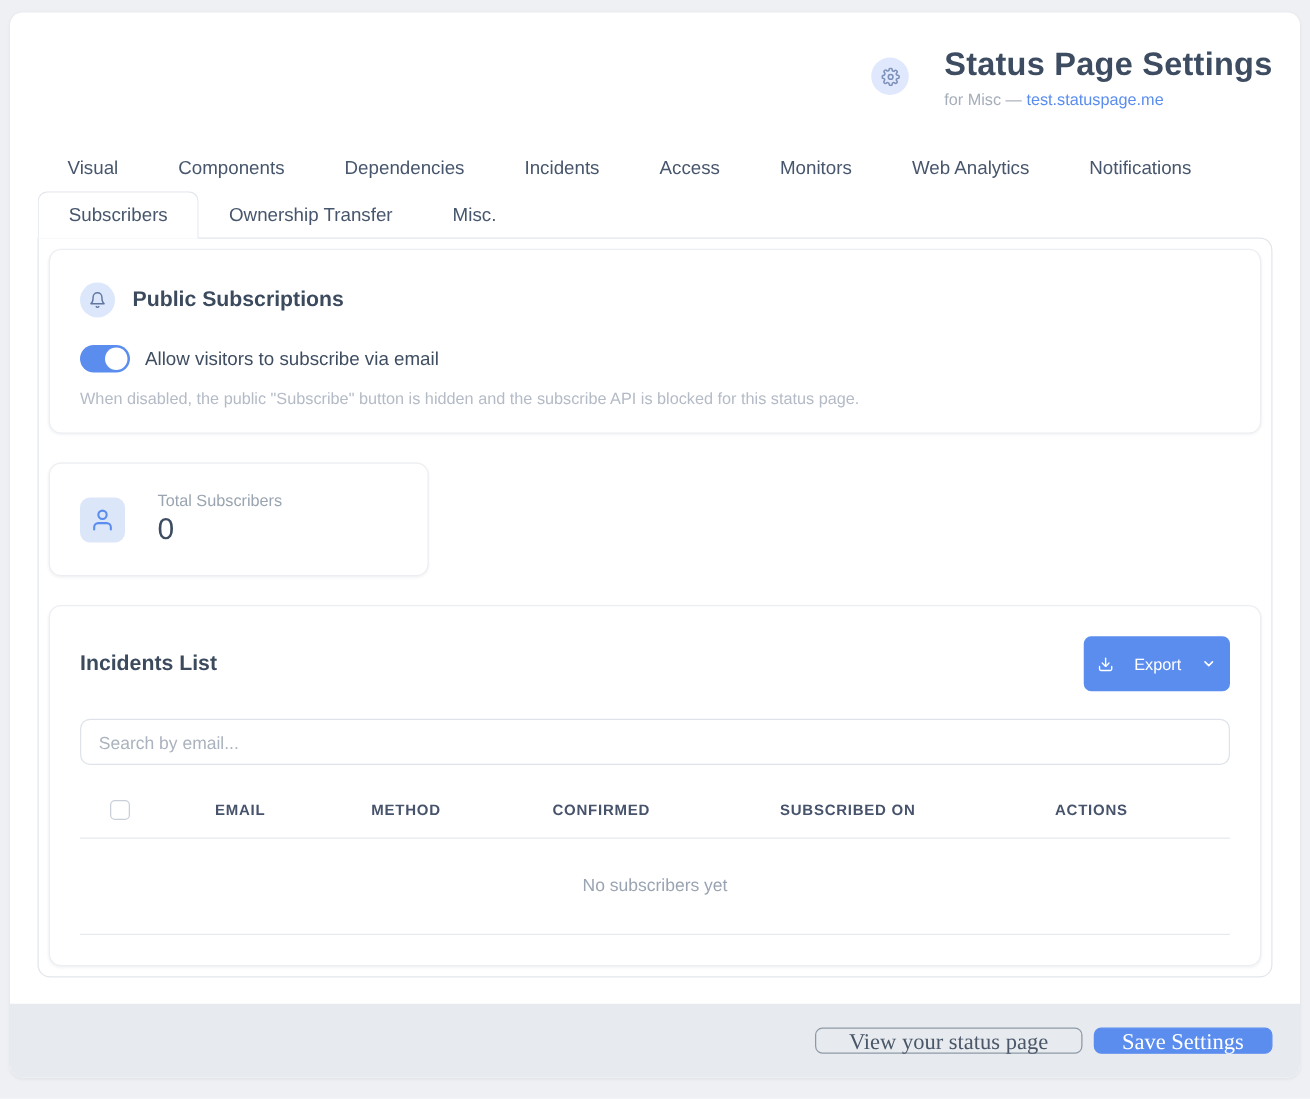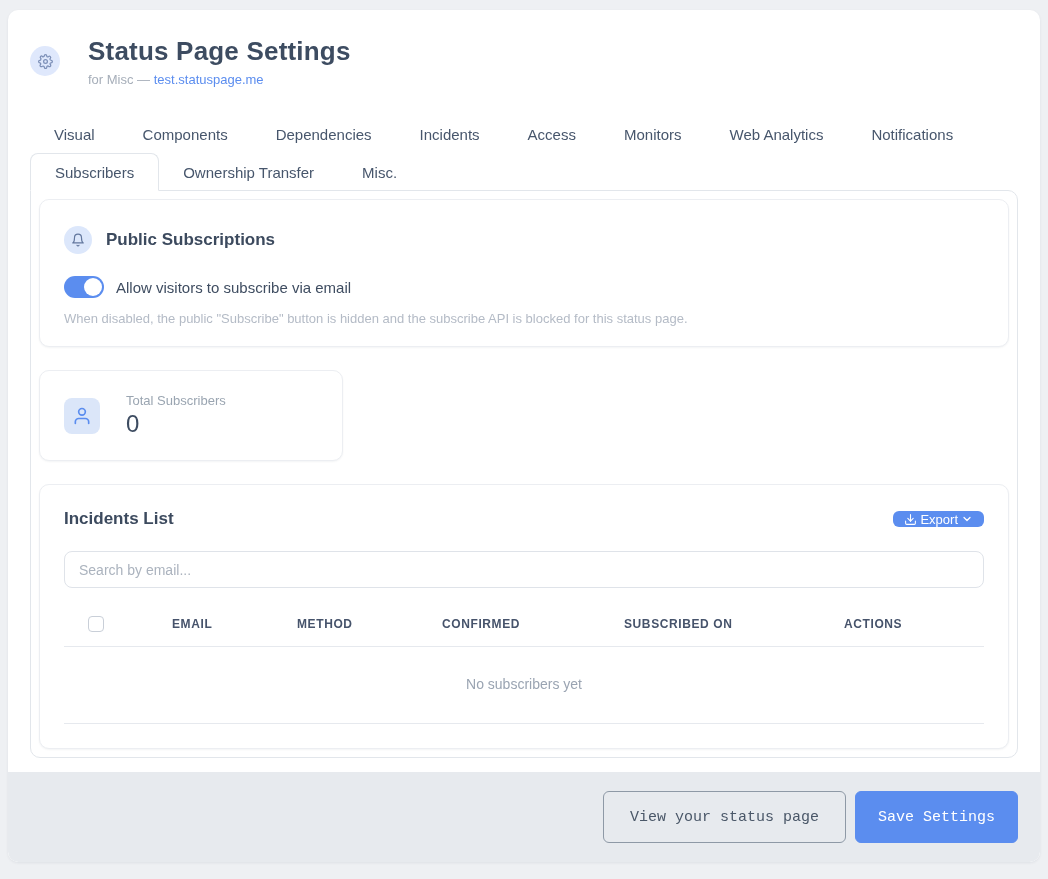--- a/index.html
+++ b/index.html
@@ -13,21 +13,21 @@
   .main-card {
     background: #fff;
     border-radius: 10px;
     box-shadow: 0 1px 3px rgba(20,30,60,.07);
     height: 852px;
     display: flex;
     flex-direction: column;
     overflow: hidden;
   }
   
-  .card-header { padding: 26px 22px 18px; display: flex; gap: 28px; }
+  .card-header { padding: 26px 22px 18px; display: flex; gap: 28px; justify-content: flex-end; }
   .gear-circle {
     width: 30px; height: 30px; border-radius: 50%;
     background: #dfe8fc; color: #7d90b8;
     display: flex; align-items: center; justify-content: center;
     margin-top: 10px; flex: none;
   }
   .page-title { font-size: 26px; font-weight: 600; color: #3d4c61; letter-spacing: .2px; }
   .subtitle { font-size: 13px; color: #a6aeb9; margin-top: 5px; }
   .subtitle a { color: #5b8def; text-decoration: none; }
   
@@ -87,22 +87,22 @@
     background: #dbe6f9; color: #5b8def;
     display: flex; align-items: center; justify-content: center; flex: none;
   }
   .stat-label { font-size: 13px; color: #9aa5b1; }
   .stat-value { font-size: 24px; color: #3d4c61; font-weight: 500; margin-top: 2px; }
   
   .list-card { padding: 24px; }
   .list-header { display: flex; justify-content: space-between; align-items: center; margin-bottom: 22px; }
   .export-btn {
     background: #5b8def; color: #fff; border: none; border-radius: 6px;
-    height: 16px; padding: 0 11px; font-size: 13px; font-family: inherit;
-    display: flex; align-items: center; gap: 3px; cursor: pointer;
+    height: 44px; padding: 0 11px; font-size: 13px; font-family: inherit;
+    display: flex; align-items: center; gap: 16px; cursor: pointer;
   }
   .search-input {
     width: 100%; height: 37px;
     border: 1px solid #dfe3e9; border-radius: 8px;
     padding: 0 14px; font-size: 14px; font-family: inherit; color: #3f4d61;
     outline: none; margin-bottom: 18px;
   }
   .search-input::placeholder { color: #abb3be; }
   table { width: 100%; border-collapse: collapse; }
   th {
@@ -123,21 +123,21 @@
     border-bottom: 1px solid #e6e9ee;
   }
   
   .card-footer {
     margin-top: auto;
     background: #e7eaee;
     border-radius: 0 0 10px 10px;
     padding: 19px 22px;
     display: flex; justify-content: flex-end; gap: 9px;
   }
-  .btn { height: 52px; border-radius: 6px; font-size: 15px; font-family: Liberation Mono, monospace; cursor: pointer; }
+  .btn { height: 21px; border-radius: 6px; font-size: 18px; font-family: Liberation Serif, serif; cursor: pointer; }
   .btn-outline {
     background: transparent; border: 1px solid #8e99a6; color: #4a5768;
     padding: 0 26px;
   }
   .btn-primary {
     background: #5b8def; border: 1px solid #5b8def; color: #fff;
     padding: 0 22px;
   }
   svg { display: block; }
 </style>

